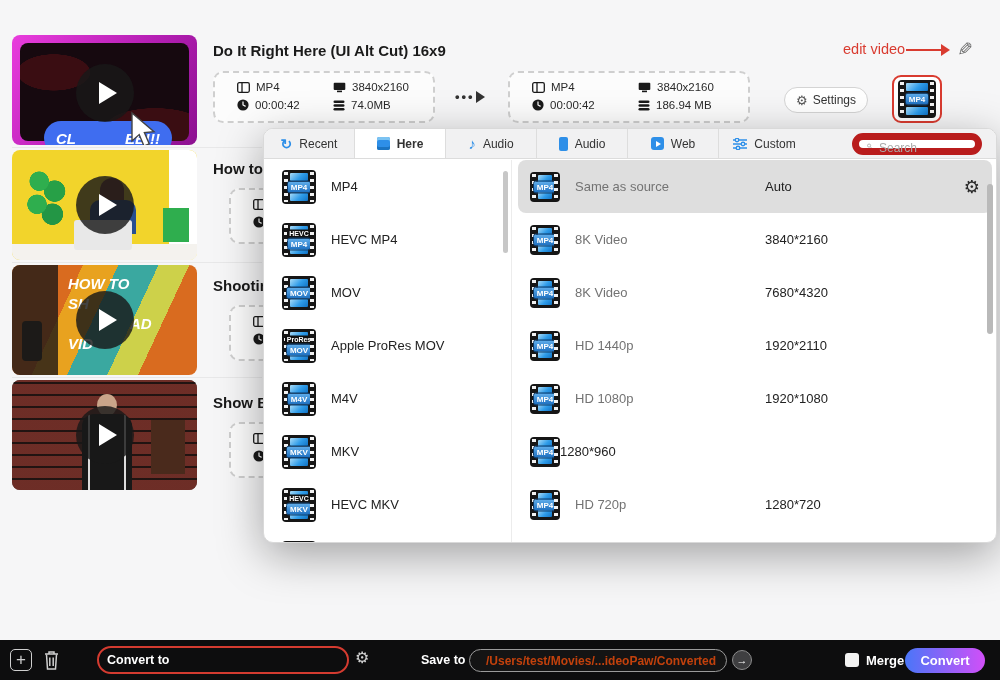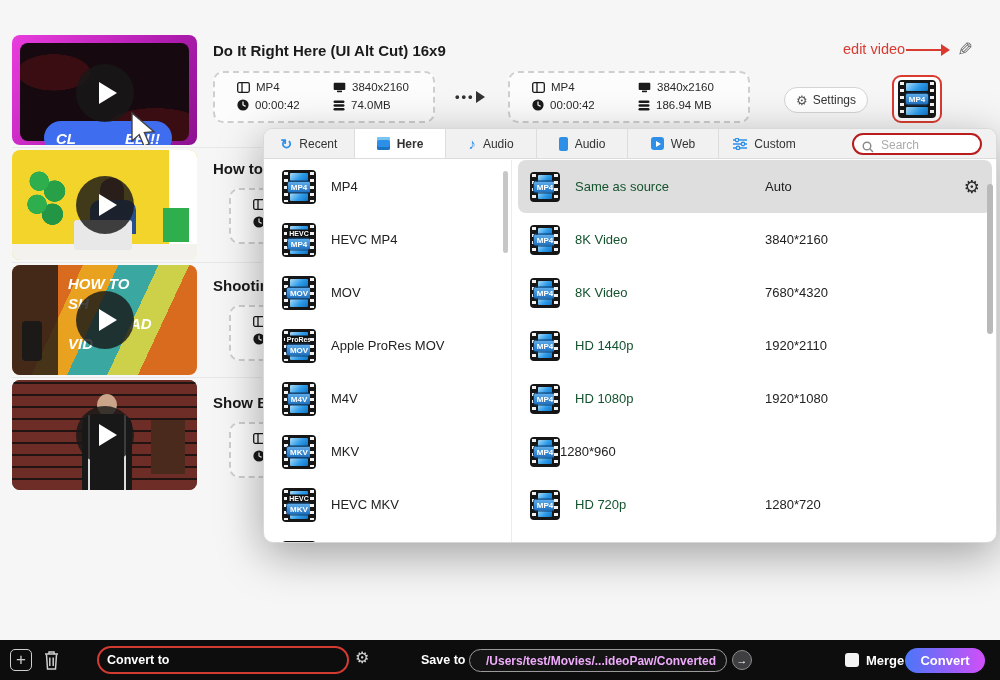--- a/index.html
+++ b/index.html
@@ -47,32 +47,32 @@
   .pencil{ position:absolute; left:957px; top:38px; font-size:19px; color:#6a6a6a; transform:scaleX(-1); }
 
   
   .popup{ position:absolute; left:263px; top:128px; width:734px; height:415px; background:#fff;
           border-radius:10px; box-shadow:0 12px 45px rgba(0,0,0,.35); border:1px solid #d9d9d9; overflow:hidden; }
   .tabbar{ position:absolute; left:0; top:0; width:100%; height:30px; background:#f1f1f2; border-bottom:1px solid #dcdcdc; display:flex; }
   .tab{ width:91px; height:100%; display:flex; align-items:center; justify-content:center; gap:7px;
         font-size:12px; color:#333; border-right:1px solid #dddddd; }
   .tab.active{ background:#fff; font-weight:bold; }
   .searchbox{ position:absolute; right:14px; top:4px; width:130px; height:22px; border-radius:11px;
-              background:#fff; border:2px solid #b91c1c; display:flex; align-items:flex-end; padding:0 8px; gap:5px; }
+              background:#fff; border:7px solid #b91c1c; display:flex; align-items:flex-start; padding:0 8px; gap:5px; }
   .searchbox input{ border:none; outline:none; width:90px; font-size:12px; color:#444; background:transparent;
                     font-family:"Liberation Sans",sans-serif; }
   .searchbox input::placeholder{ color:#ababab; }
 
   .fmt-list{ position:absolute; left:0; top:31px; width:247px; height:384px; overflow:hidden; }
   .fmt-row{ height:53px; display:flex; align-items:center; padding-left:18px; gap:15px; font-size:13px; color:#222; }
   .list-div{ position:absolute; left:247px; top:31px; width:1px; height:384px; background:#ececec; }
   .prof-list{ position:absolute; left:248px; top:31px; width:486px; height:384px; overflow:hidden; }
   .prof-row{ height:53px; display:flex; align-items:center; margin:0 6px; padding:0 12px; border-radius:8px; }
   .prof-row.sel{ background:#dedede; }
-  .prof-name{ margin-left:15px; width:190px; font-size:13px; color:#14532d; }
+  .prof-name{ margin-left:15px; width:190px; font-size:13px; color:#737373; }
   .prof-res{ font-size:13px; color:#222; }
   .prof-gear{ margin-left:auto; font-size:18px; color:#2b2b2b; line-height:1; }
   .lscroll{ position:absolute; left:239px; top:42px; width:5px; height:82px; border-radius:3px; background:#c7c7c7; }
   .rscroll{ position:absolute; right:3px; top:55px; width:6px; height:150px; border-radius:3px; background:#b9b9b9; }
 
   
   .film{ position:relative; width:34px; height:34px; background:#161616; border-radius:4px; flex:none; }
   .film::before,.film::after{ content:""; position:absolute; top:2px; bottom:2px; width:4px;
       background:repeating-linear-gradient(#f2f2f2 0 3px, #161616 3px 7px); }
   .film::before{ left:2px; } .film::after{ right:2px; }
@@ -97,21 +97,21 @@
                   border-radius:14px; display:flex; align-items:center; padding:0 8px; gap:7px; }
   .convert-label{ color:#fff; font-size:12.5px; font-weight:bold; white-space:nowrap; }
   .mac-select{ flex:1; height:19px; background:#3c3c3e; border:1px solid #8a8a8a; border-radius:4px;
                display:flex; align-items:center; padding:0 4px 0 8px; color:#fff; font-size:12px; font-weight:bold; }
   .sel-arrows{ margin-left:auto; display:flex; flex-direction:column; gap:2px; align-items:center; }
   .sel-arrows i{ width:0; height:0; border-left:4px solid transparent; border-right:4px solid transparent; }
   .sel-arrows .up{ border-bottom:4px solid #fff; } .sel-arrows .dn{ border-top:4px solid #fff; }
   .gear-btn{ position:absolute; left:355px; top:10px; color:#d0d0d0; font-size:16px; line-height:1; }
   .saveto-label{ position:absolute; left:421px; top:13px; color:#fff; font-size:12.5px; font-weight:bold; }
   .path-field{ position:absolute; left:469px; top:9px; width:258px; height:23px; border:1px solid #9a9a9a; border-radius:12px;
-               background:#141414; display:flex; align-items:center; padding:0 10px; gap:6px; color:#f0abfc; font-size:12px;
+               background:#141414; display:flex; align-items:center; padding:0 10px; gap:6px; color:#c2410c; font-size:12px;
                font-weight:bold; white-space:nowrap; overflow:hidden; }
   .go-btn{ position:absolute; left:732px; top:10px; width:20px; height:20px; border-radius:50%; background:#3f3f41;
            border:1px solid #8c8c8c; color:#fff; font-size:11px; text-align:center; line-height:18px; }
   .merge-box{ position:absolute; left:845px; top:13px; width:14px; height:14px; background:#f2f2f2; border-radius:3px; }
   .merge-label{ position:absolute; left:866px; top:13px; color:#fff; font-size:13px; font-weight:bold; }
   .convert-btn{ position:absolute; left:905px; top:8px; width:80px; height:25px; border-radius:13px;
                 background:linear-gradient(90deg,#4a76f8,#d14ff8); color:#fff; font-size:13px; font-weight:bold;
                 display:flex; align-items:center; justify-content:center; }
 
   

